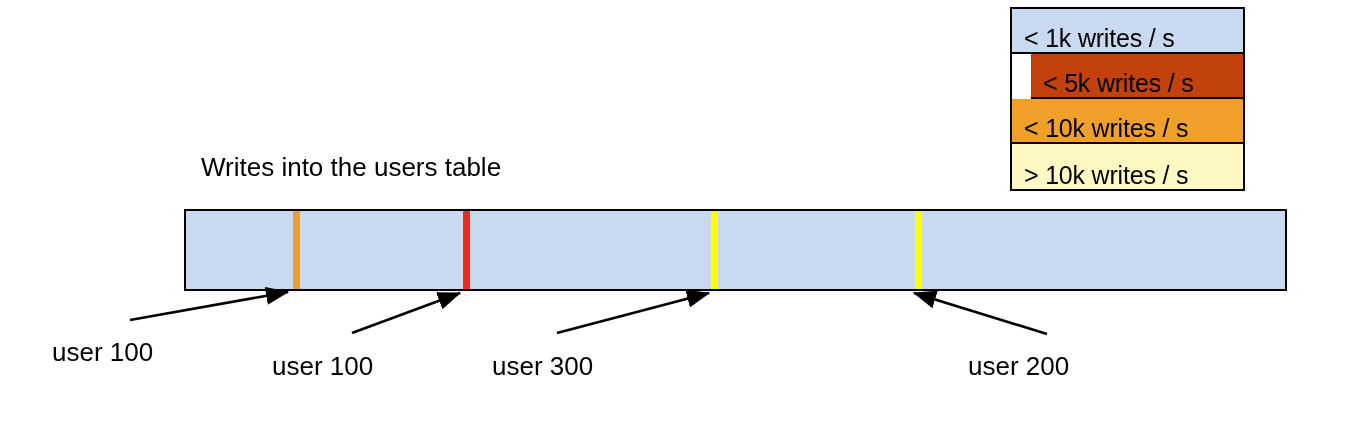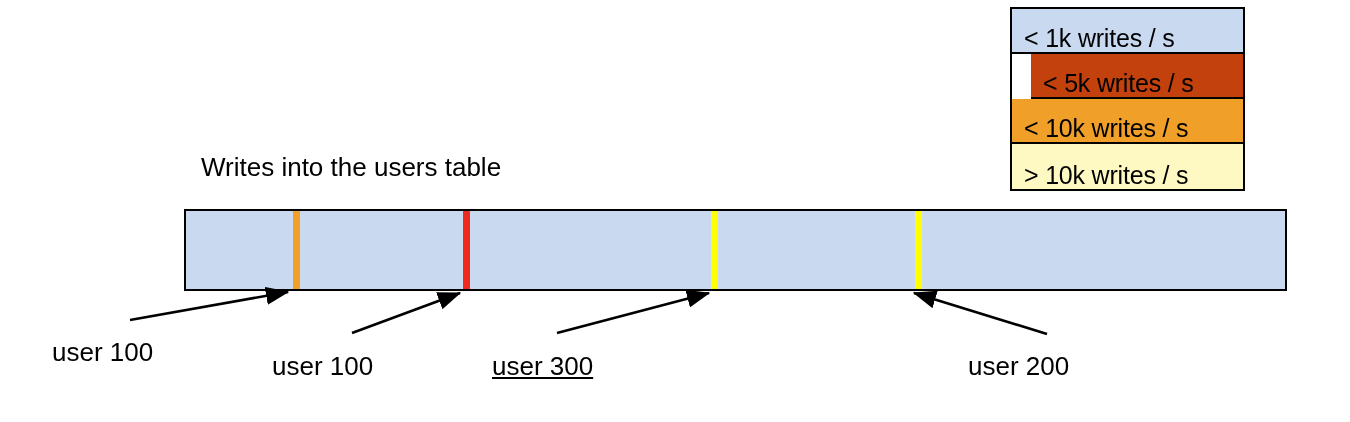--- a/index.html
+++ b/index.html
@@ -134,17 +134,17 @@
         <line x1="130" y1="320" x2="288" y2="292" stroke="#000000" stroke-width="2.6" marker-end="url(#arrowhead)"></line>
         <line x1="352" y1="333" x2="460" y2="293" stroke="#000000" stroke-width="2.6" marker-end="url(#arrowhead)"></line>
         <line x1="557" y1="333" x2="709" y2="293" stroke="#000000" stroke-width="2.6" marker-end="url(#arrowhead)"></line>
         <line x1="1047" y1="334" x2="914" y2="293" stroke="#000000" stroke-width="2.6" marker-end="url(#arrowhead)"></line>
       </g>
   </svg>
 
   <div id="pointer-labels">
       <div class="pointer-label" style="left: 52px; top: 337px;">user 100</div>
       <div class="pointer-label" style="left: 272px; top: 351px;">user 100</div>
-      <div class="pointer-label" style="left: 492px; top: 351px; text-decoration: underline;">user 300</div>
+      <div class="pointer-label" style="left: 492px; top: 351px;">user 300</div>
       <div class="pointer-label" style="left: 968px; top: 351px;">user 200</div>
     </div>
 
 </div>
 
 </body></html>

